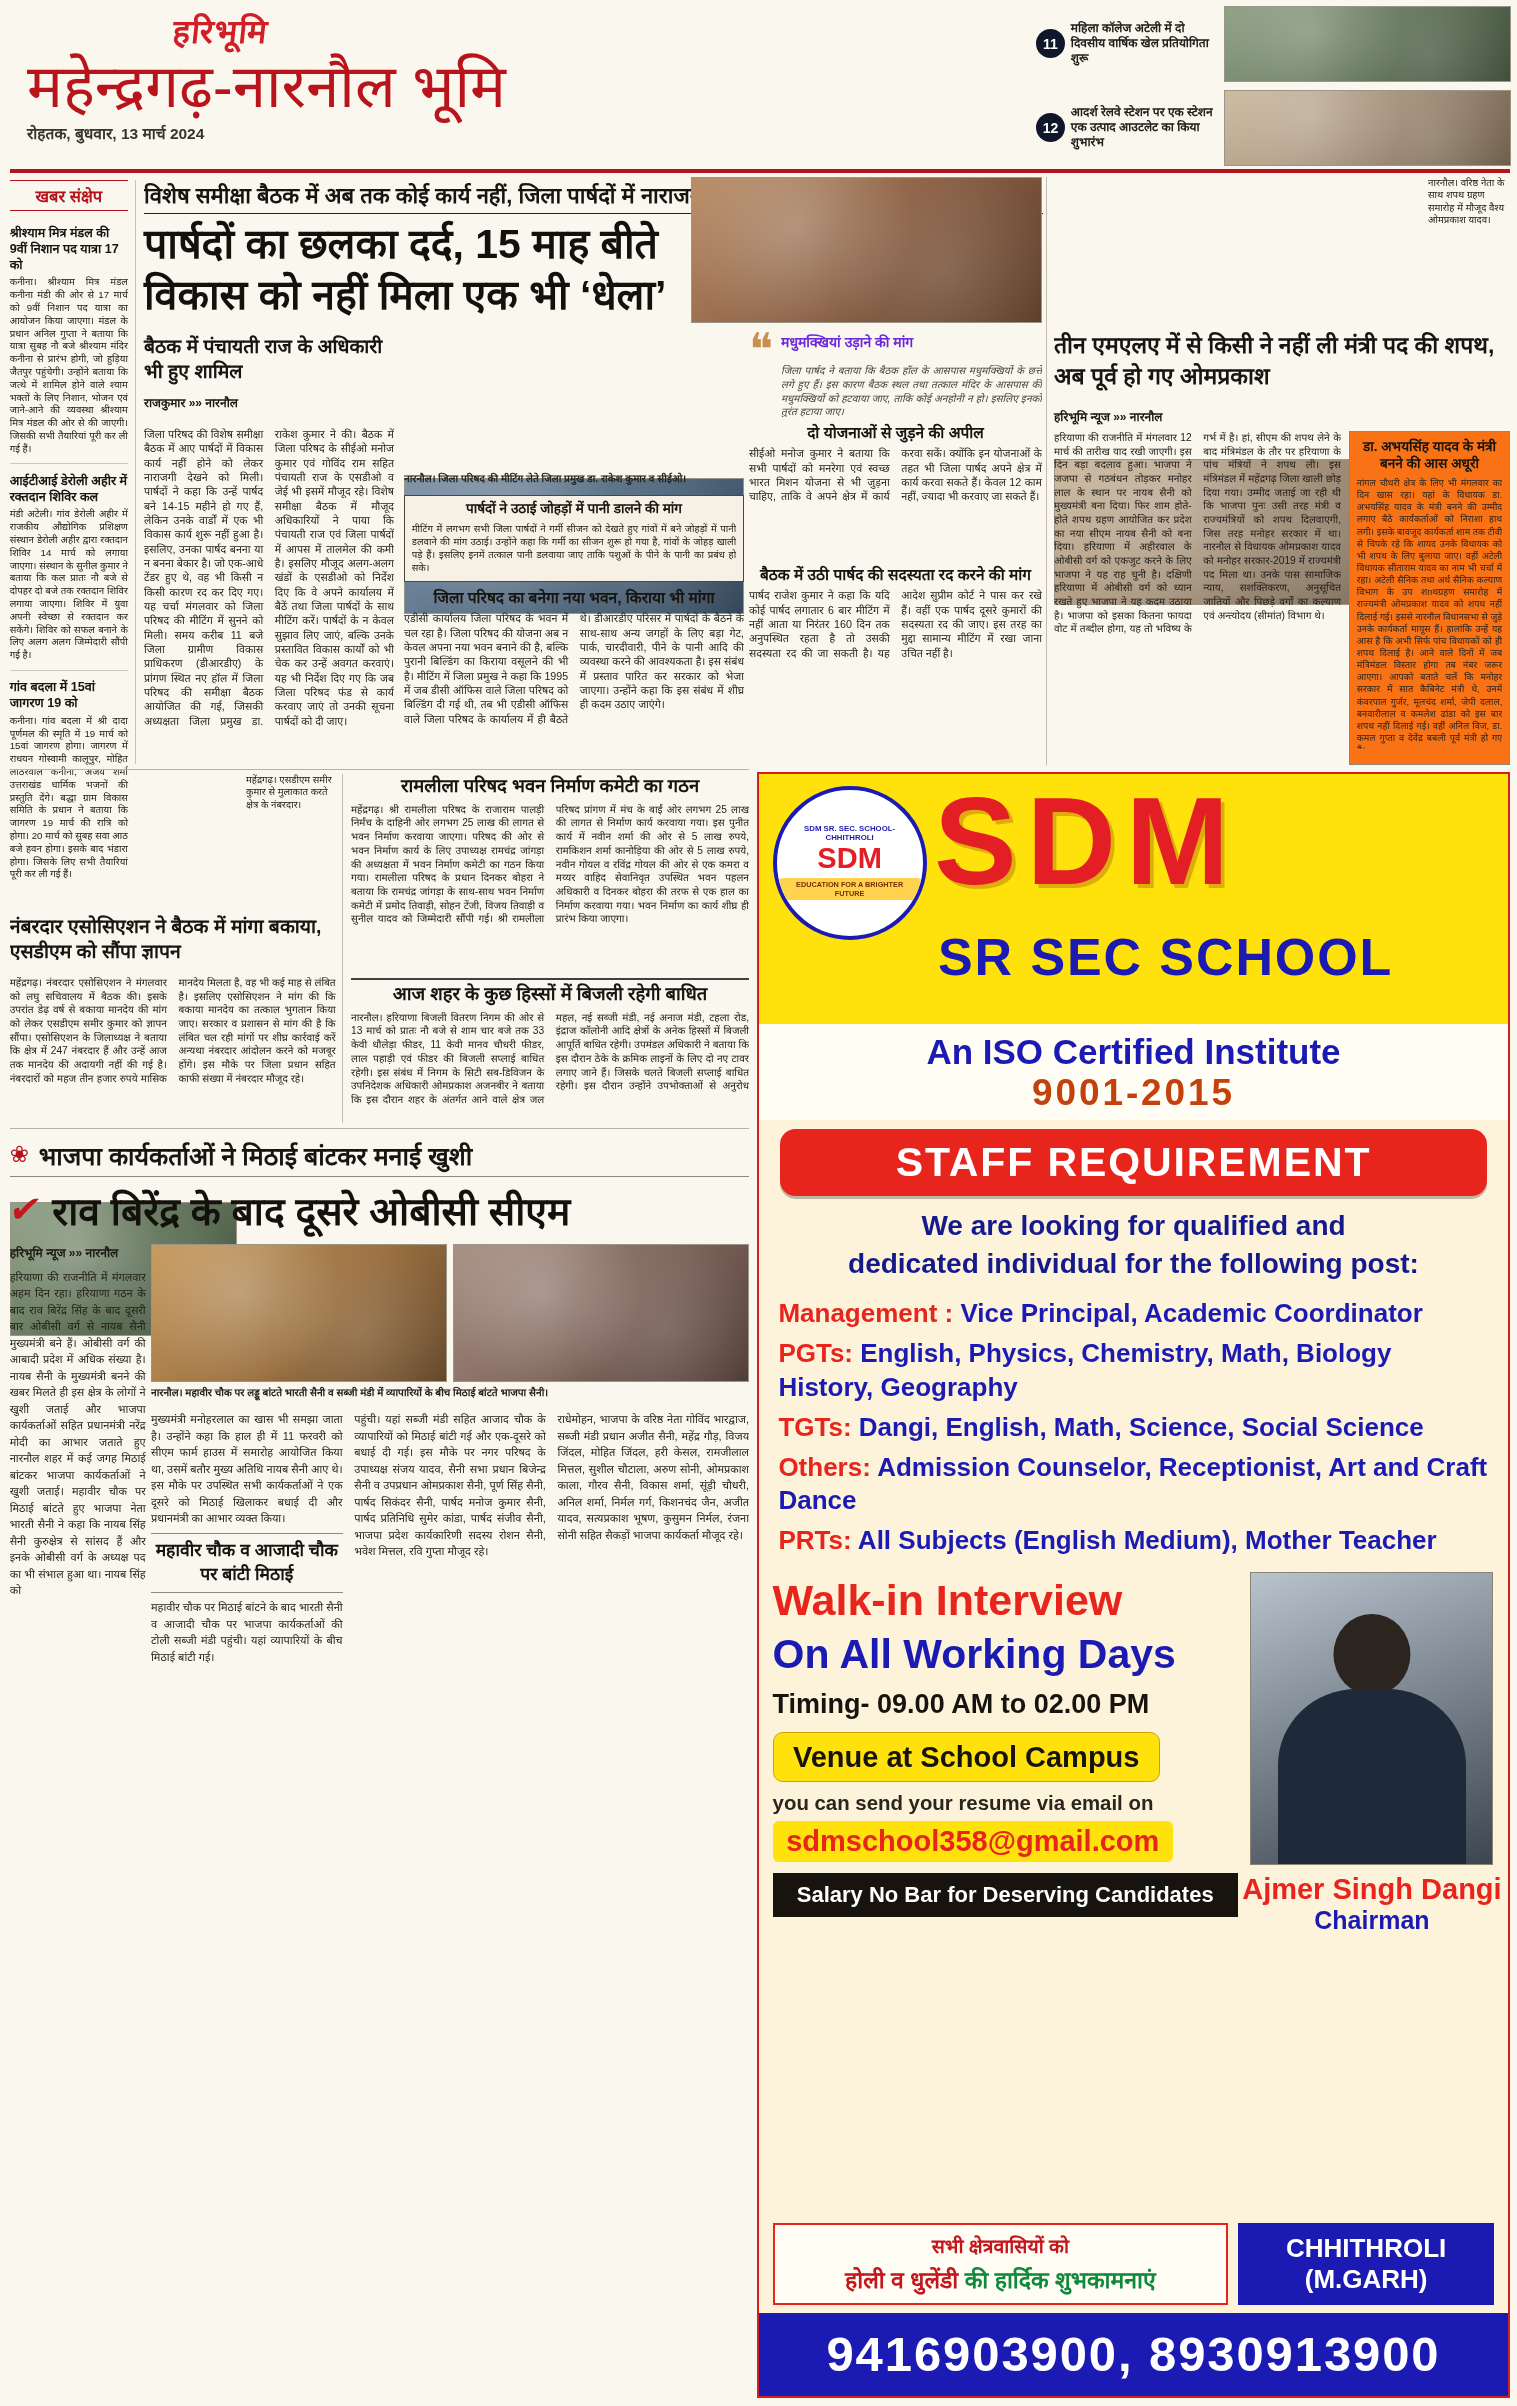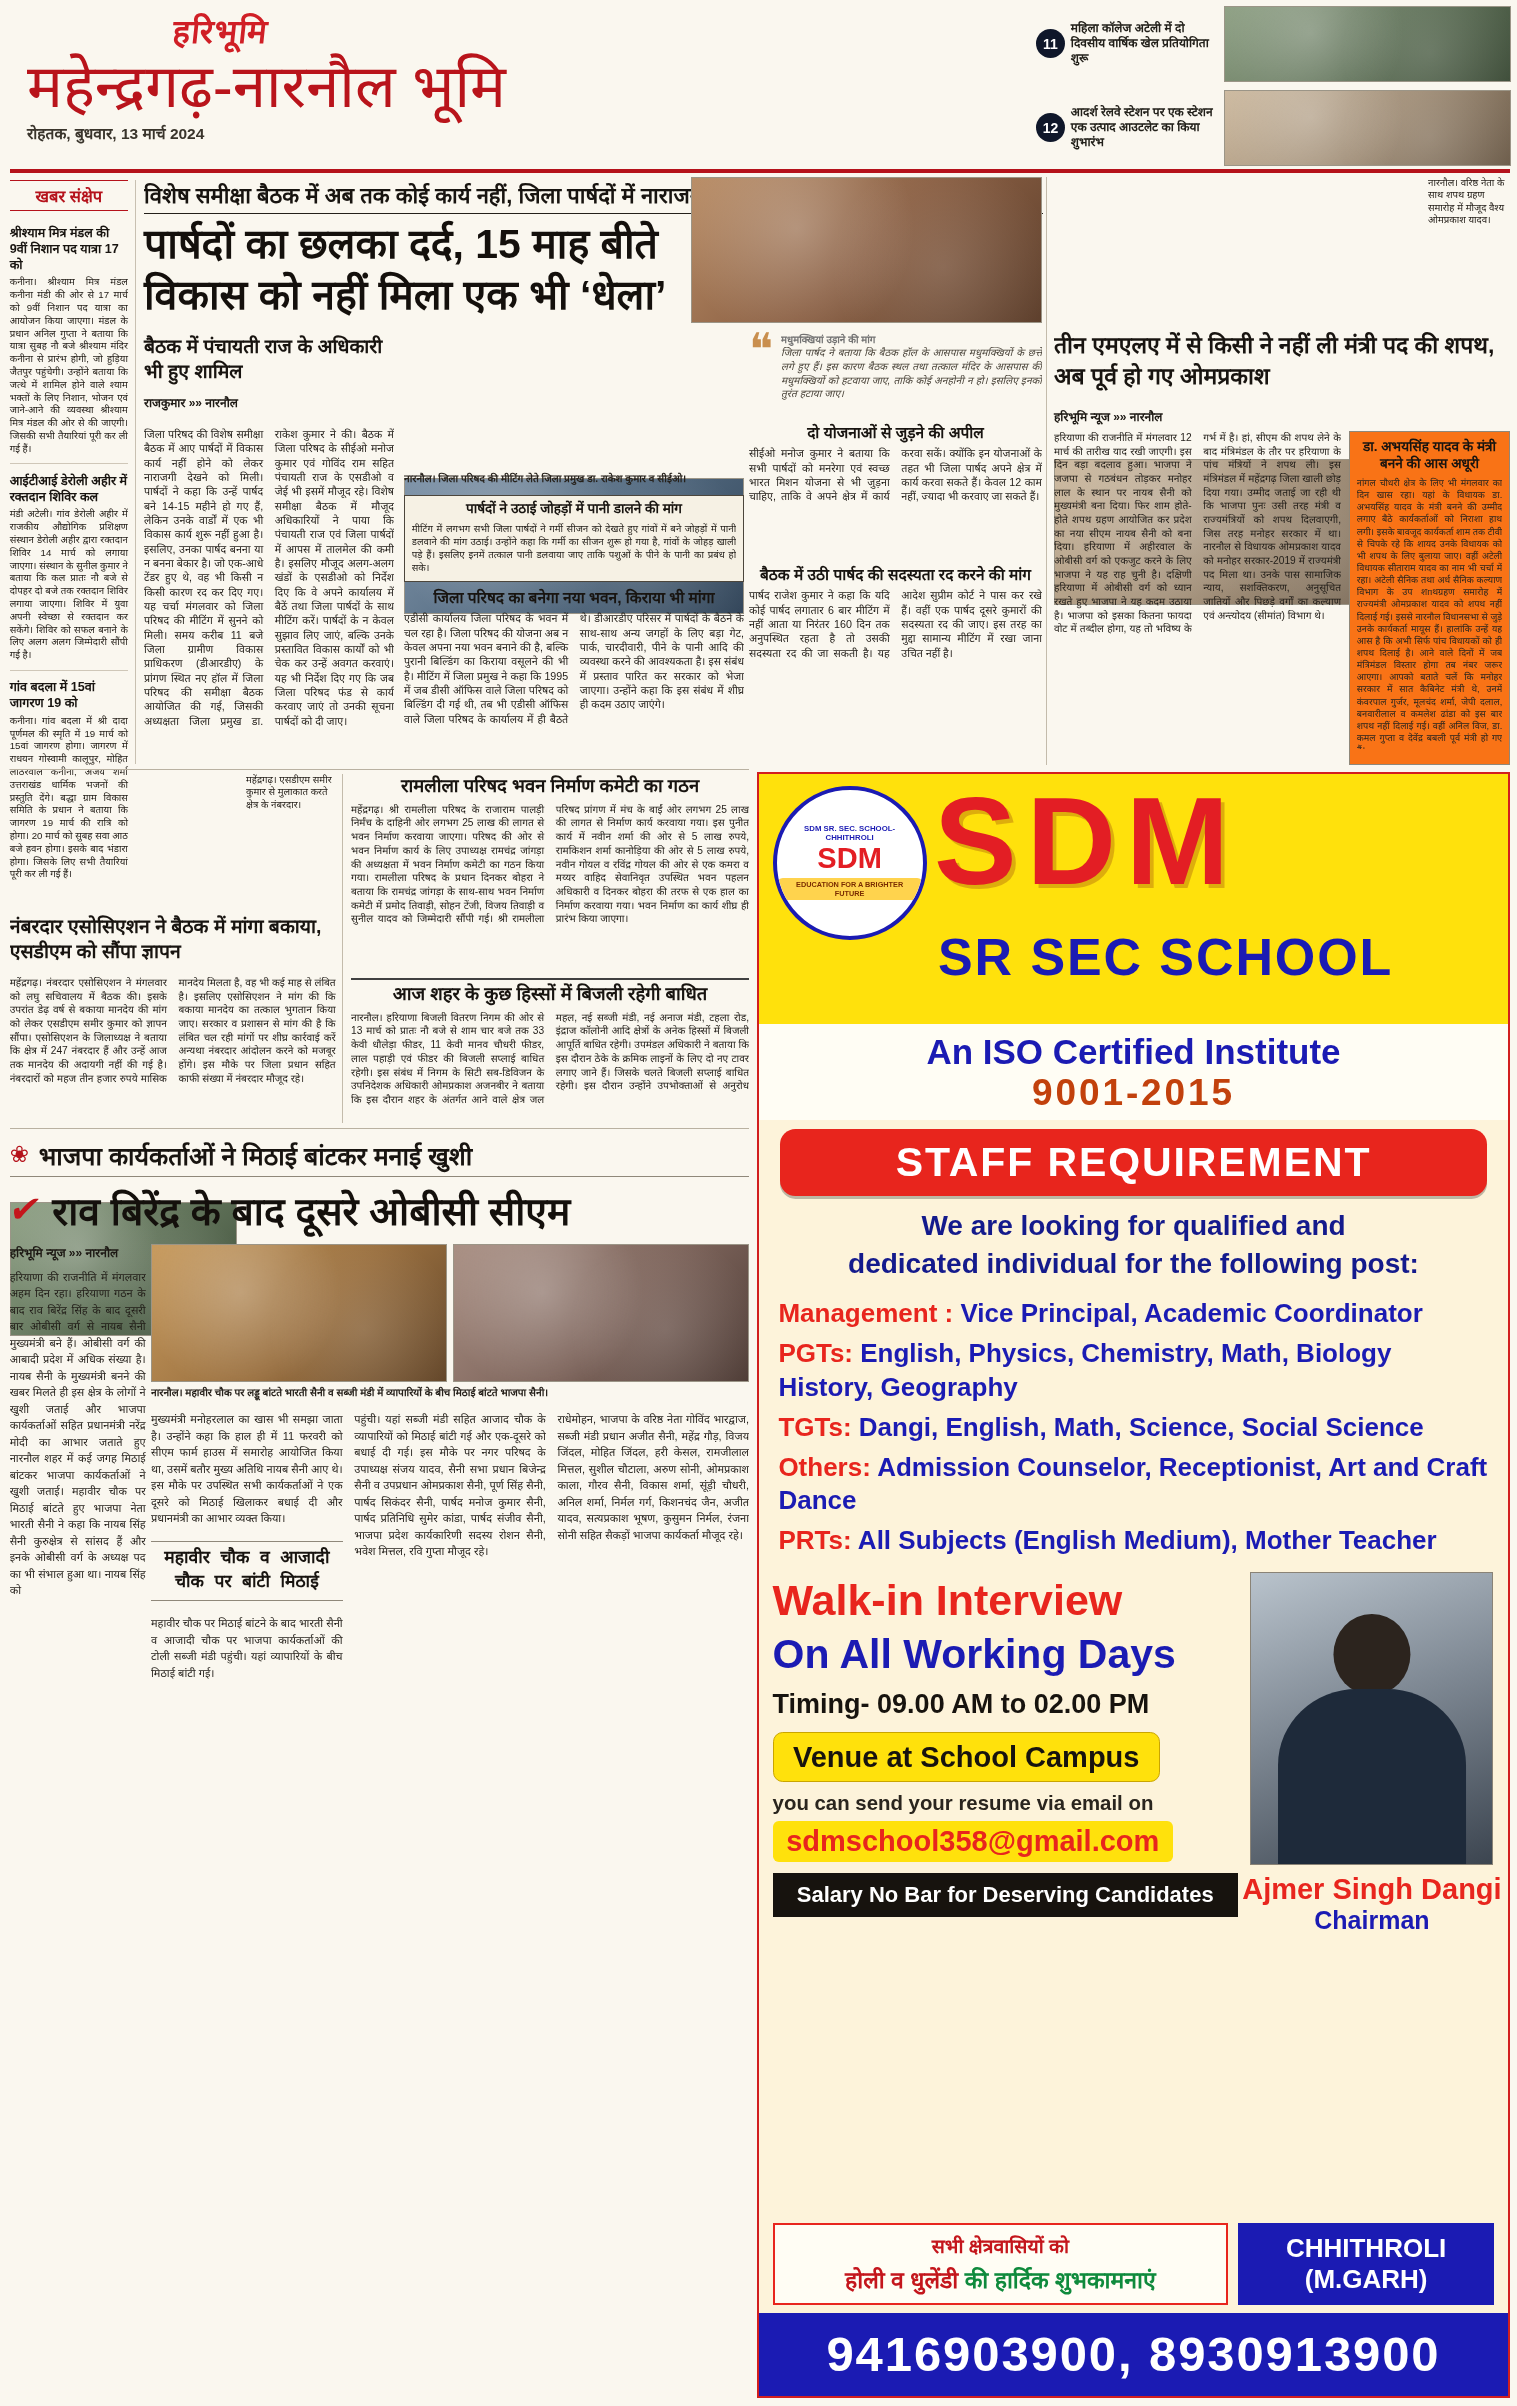--- a/index.html
+++ b/index.html
@@ -36,40 +36,40 @@
   .brief-title{font-size:12.6px;font-weight:bold;line-height:1.25;margin:5.8px 0 2.9px 0;}
   .brief-body{font-size:9.7px;line-height:1.32;text-align:justify;color:#26211b;}
   .brief-item{border-top:1px solid #cfc7b8;padding-top:3.9px;margin-top:7.8px;}
   .brief-item.first{border-top:none;margin-top:0;}
   
   .kicker{font-size:22px;font-weight:900;border-bottom:1.9px solid #24201a;padding-bottom:4.9px;white-space:nowrap;overflow:hidden;}
   .main-h{font-size:41px;line-height:1.25;font-weight:900;color:#14100c;}
   .subhead{font-size:19.4px;font-weight:900;line-height:1.3;}
   .sec-title{font-size:15.5px;font-weight:900;text-align:center;line-height:1.25;margin-bottom:3.9px;}
   .boxed{border:1.5px solid #4c463c;padding:4.9px 6.8px;background:#f6f1e4;}
-  .callout-title{font-size:10px;font-weight:900;color:#737373;margin-bottom:0;}
+  .callout-title{font-size:14px;font-weight:900;color:#6d28d9;margin-bottom:13px;}
   .callout-body{font-size:10.2px;font-style:italic;color:#4a443a;line-height:1.35;text-align:justify;}
   .quote-glyph{font-size:45px;color:#c98f4e;line-height:.8;font-family:"DejaVu Serif",serif;}
   
   .mla-h{font-size:23px;font-weight:900;line-height:1.35;}
   .side-box{border:1px solid #8f887a;background:#f97316;padding:5.8px 6.8px;}
   .side-box-title{font-size:13.6px;font-weight:900;text-align:center;line-height:1.3;margin-bottom:3.9px;}
   .side-box-body{font-size:9.2px;line-height:1.32;text-align:justify;color:#2a251e;}
   
   .nd-h{font-size:19.4px;font-weight:900;line-height:1.3;}
   .mid-h{font-size:18.4px;font-weight:900;text-align:center;border-top:2px solid #404040;padding-top:2px;margin-bottom:4.9px;line-height:1.3;}
   
   .banner{display:flex;align-items:center;gap:9.7px;border-bottom:1px solid #8f887a;height:100%;}
   .banner-orn{color:#b5121b;font-size:23px;}
   .banner-txt{font-size:25px;font-weight:900;}
   .cm-h{display:flex;align-items:center;gap:11.6px;height:100%;}
   .cm-mark{color:#c4161c;font-size:37px;font-weight:900;transform:skewX(-10deg);}
   .cm-title{font-size:39px;font-weight:900;color:#14100c;white-space:nowrap;}
   .bottom-col{font-size:11px;line-height:1.5;text-align:justify;color:#201c17;overflow:hidden;}
-  .bc-sub{font-size:17.5px;font-weight:900;line-height:1.35;text-align:center;margin:14px 0;border-top:1px solid #8f887a;border-bottom:1px solid #8f887a;padding:5.8px 0;font-family:Liberation Mono, monospace;}
+  .bc-sub{font-size:17.5px;font-weight:900;line-height:1.35;text-align:center;margin:6px 0;border-top:1px solid #8f887a;border-bottom:1px solid #8f887a;padding:5.8px 0;}
   
   .ad{border:2.9px solid #d21f1f;background:#fdf3da;overflow:hidden;display:flex;flex-direction:column;}
   .ad-head{background:#ffe10c;height:250px;position:relative;flex:none;}
   .ad-sdm{position:absolute;left:175px;top:-3.9px;font-size:124px;font-weight:900;color:#e31e24;letter-spacing:9.7px;text-shadow:3.9px 3.9px 0 rgba(120,20,10,.25);}
   .ad-school{position:absolute;left:179px;top:153px;font-size:52px;font-weight:900;color:#1b1bb3;letter-spacing:1.9px;}
   .ad-logo{position:absolute;left:13.6px;top:11.6px;width:146px;height:146px;border-radius:50%;background:#fff;border:4.9px solid #1b1bb3;display:flex;flex-direction:column;align-items:center;justify-content:center;text-align:center;overflow:hidden;}
   .ad-logo-ring{font-size:7.8px;font-weight:bold;color:#1b1bb3;line-height:1.1;padding:0 7.8px;}
   .ad-logo-center{font-size:29px;font-weight:900;color:#e31e24;}
   .ad-logo-ribbon{font-size:7.3px;font-weight:bold;color:#7a2c00;background:#ffd34d;padding:1.9px 5.8px;border-radius:5.8px;margin-top:2.9px;}
   .ad-iso{background:#fffdf4;text-align:center;padding:7.8px 0 5.8px 0;flex:none;}

